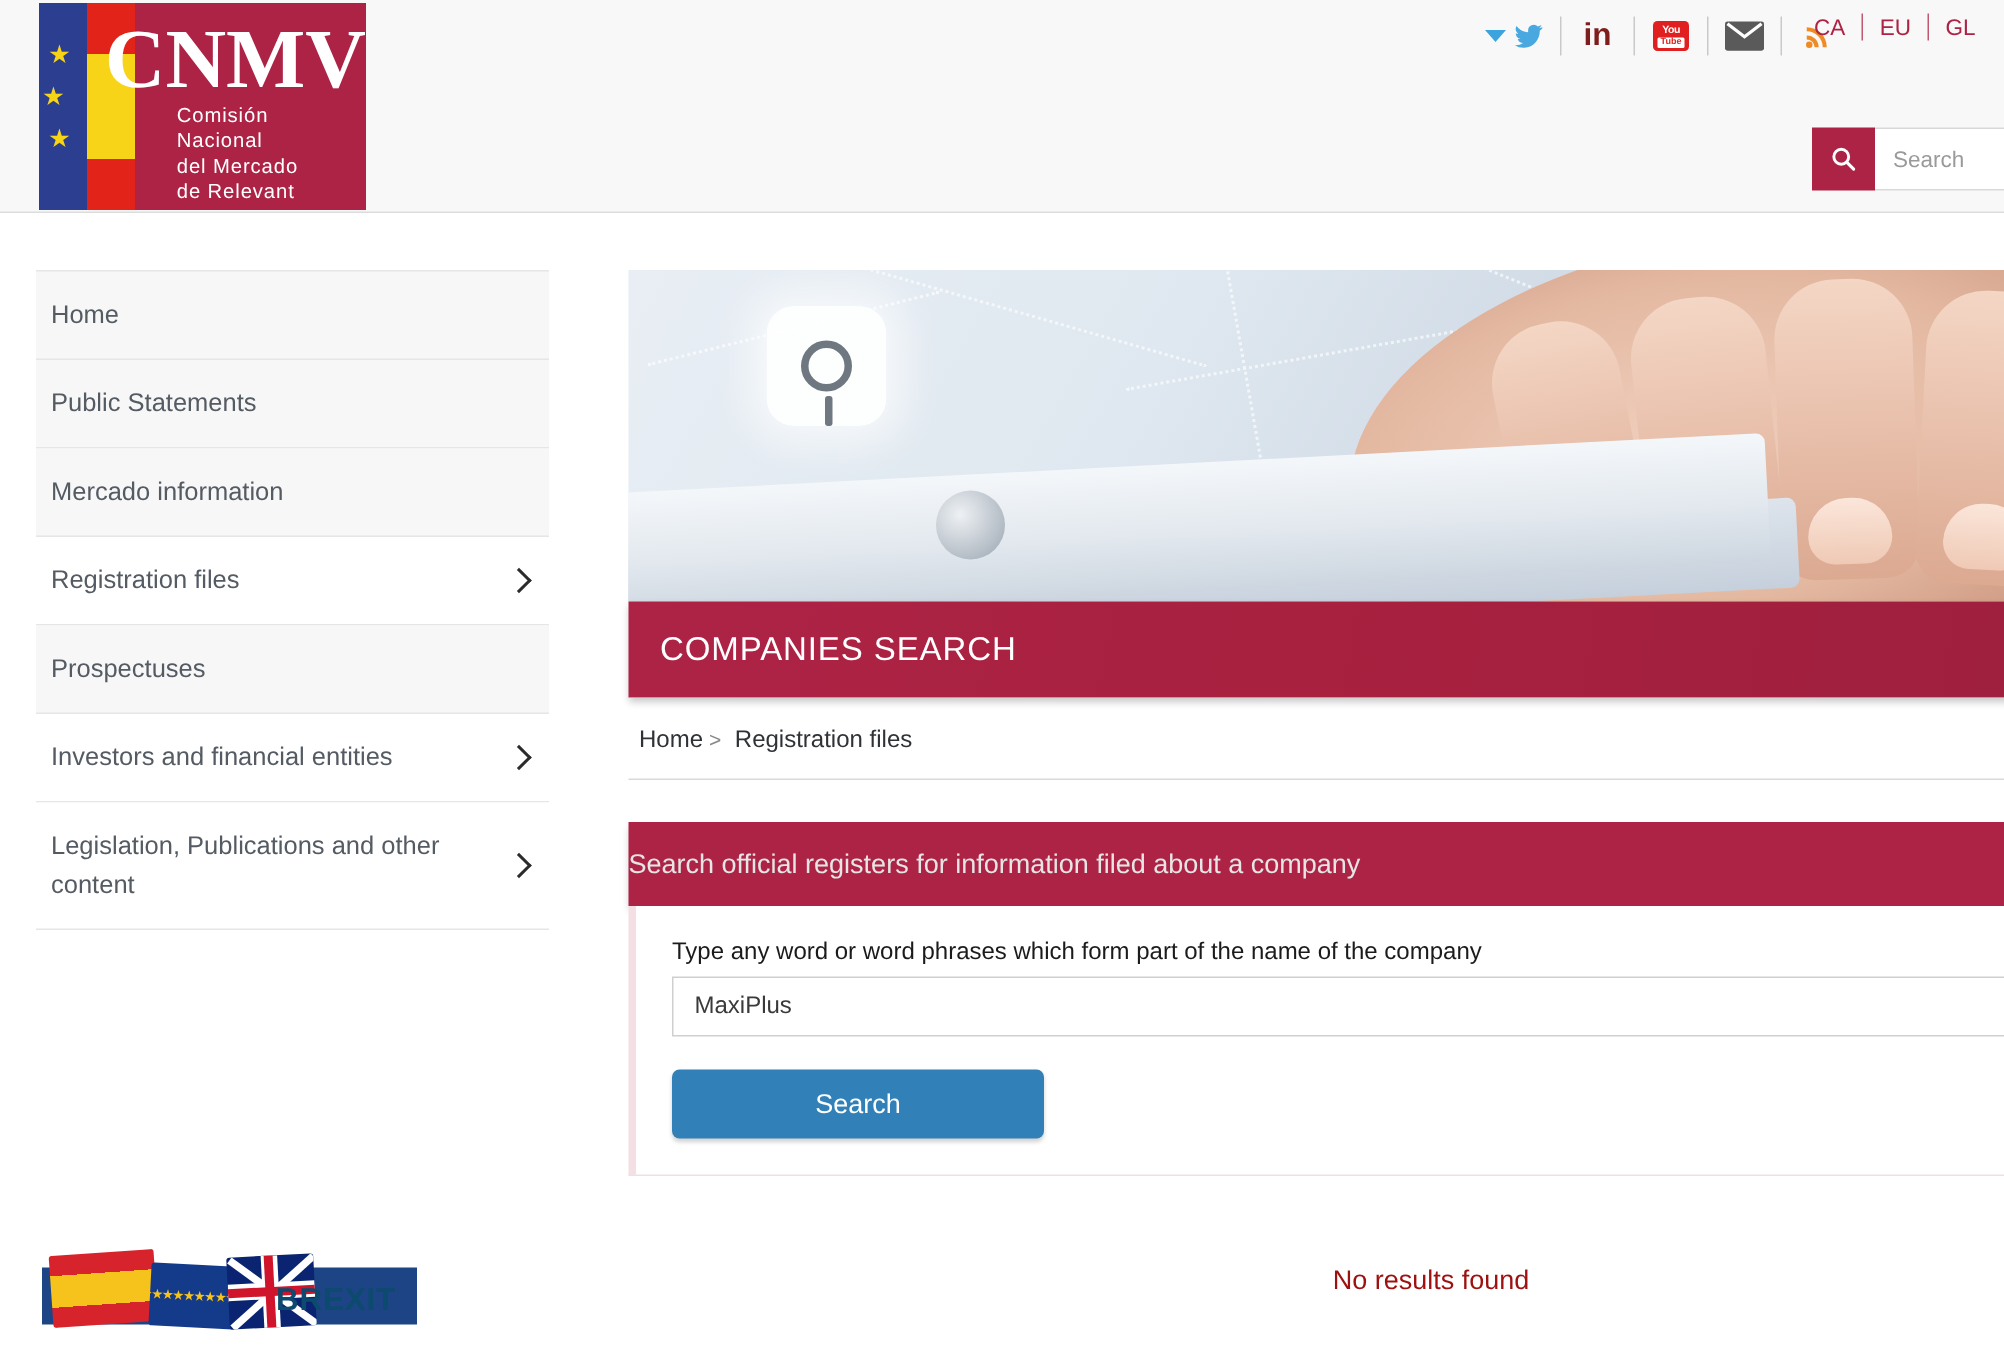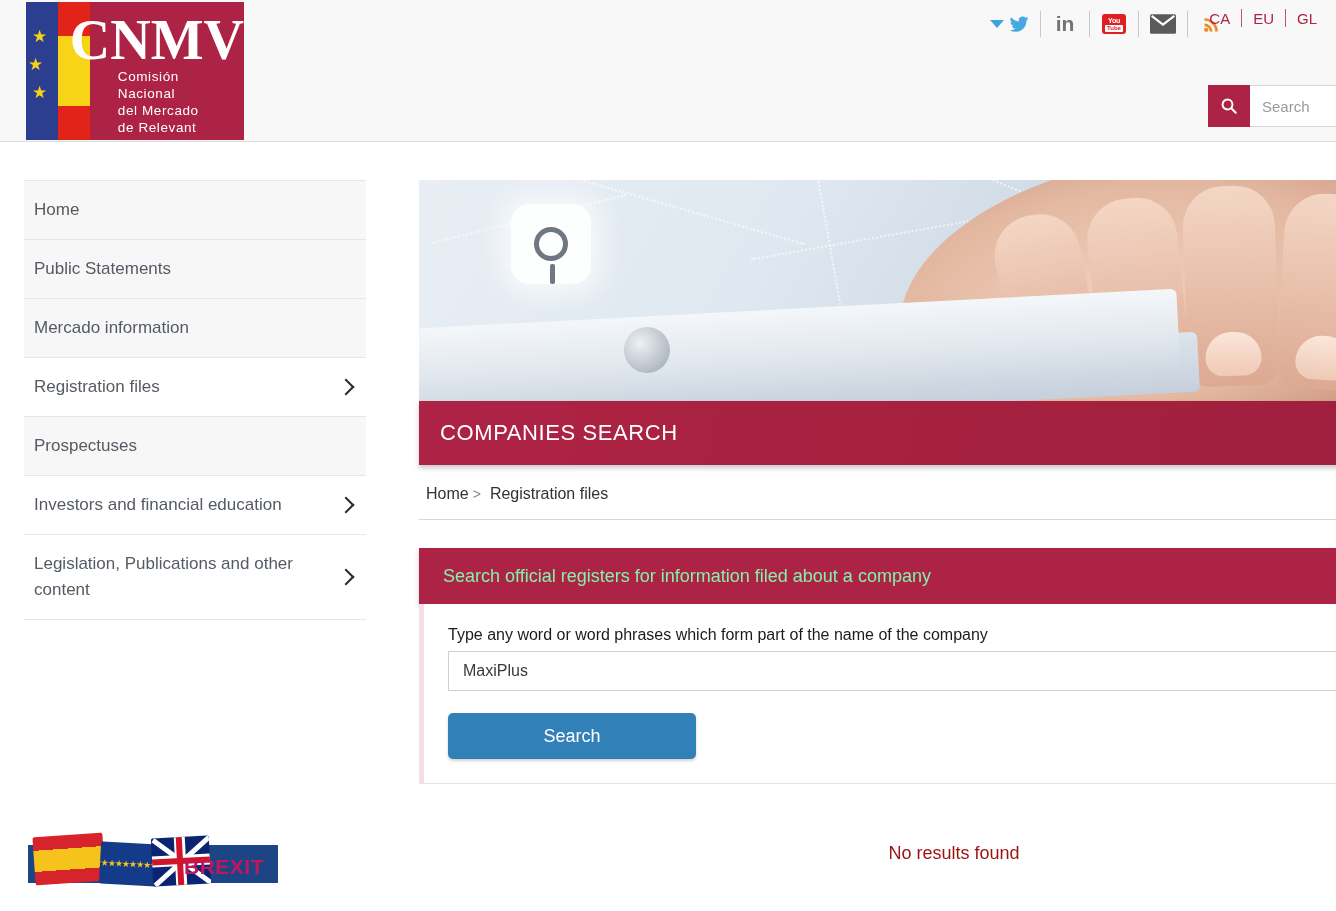--- a/index.html
+++ b/index.html
@@ -94,21 +94,21 @@
     position:absolute; right:14px; top:50%; transform:translateY(-50%);
     width:12px; height:12px; border-right:2px solid #2b2b2b; border-top:2px solid #2b2b2b;
     transform-origin:center; transform:translateY(-50%) rotate(45deg);
   }
 
   .brexit {
     position:absolute; left:28px; top:833px; width:250px; height:56px;
   }
   .brexit-bg { position:absolute; left:0; top:12px; width:250px; height:38px; background:#1d4585; }
   .brexit-label {
-    position:absolute; right:14px; top:22px; color:#be185d; font-size:21px; font-weight:bold;
+    position:absolute; right:14px; top:22px; color:#0c4a6e; font-size:21px; font-weight:bold;
     letter-spacing:0.5px; font-family:"Liberation Sans", sans-serif;
   }
   .bflag { position:absolute; border-radius:2px; }
   .bflag-es { left:6px; top:2px; width:70px; height:48px;
       background:linear-gradient(#d7232b 0 28%, #f6c21c 28% 72%, #d7232b 72% 100%);
       transform: rotate(-4deg); }
   .bflag-eu { left:72px; top:10px; width:58px; height:42px; background:#143a8a;
       transform: rotate(3deg); display:flex; align-items:center; justify-content:center; }
   .bflag-eu .circ { color:#f6c21c; font-size:9px; letter-spacing:-1px; }
   .bflag-uk { left:124px; top:4px; width:58px; height:48px; background:#0a2472;
@@ -189,21 +189,21 @@
     font-size:16px; color:#2f3337; display:flex; align-items:baseline; gap:0;
   }
   .breadcrumb a { color:#2f3337; text-decoration:none; }
   .bc-sep { color:#8a8a8a; font-size:14px; padding:0 9px 0 4px; }
 
   .panel-head {
     margin-top:28px; width:1000px; height:56px;
     background:#ad2346; display:flex; align-items:center;
     box-shadow: 0 3px 5px rgba(0,0,0,.2);
   }
-  .panel-head span { color:#86efac; font-size:18px; padding-left:24px; }
+  .panel-head span { color:#e5e5e5; font-size:18px; }
 
   .panel-body {
     width:1000px; background:#fff;
     border:1px solid #f1dde2; border-left:5px solid #f3dfe4; border-top:none;
     padding: 22px 0 24px 24px;
   }
   .field-label { font-size:16px; color:#1b1b1b; margin-bottom:7px; }
   .field-input {
     display:block; width:900px; height:40px; border:1px solid #cfcfcf; background:#fff;
     padding: 0 14px; font-size:16px; color:#3a3a3a; outline:none;
@@ -252,21 +252,21 @@
 
     <div class="social">
       <div class="soc-item tw-wrap">
         <span class="chev-down"></span>
         <svg width="22" height="20" viewBox="0 0 24 24" aria-hidden="true">
           <path fill="#49a8e0" d="M23 4.9c-.8.4-1.7.6-2.6.8.9-.6 1.6-1.5 2-2.5-.9.5-1.9.9-2.9 1.1A4.6 4.6 0 0 0 11.7 8c0 .4 0 .7.1 1A13 13 0 0 1 2.4 4a4.6 4.6 0 0 0 1.4 6.2c-.7 0-1.4-.2-2-.5 0 2.2 1.5 4.1 3.6 4.5-.6.2-1.3.2-2 .1a4.6 4.6 0 0 0 4.3 3.2A9.2 9.2 0 0 1 1 19.4a13 13 0 0 0 7 2c8.4 0 13-7 13-13v-.6c.9-.6 1.6-1.4 2.2-2.3z"></path>
         </svg>
       </div>
       <div class="soc-sep"></div>
       <div class="soc-item">
-        <span style="color:#737373;font-size:21px;font-weight:bold;font-family:'Liberation Sans',sans-serif;">in</span>
+        <span style="color:#7f1d1d;font-size:21px;font-weight:bold;font-family:'Liberation Sans',sans-serif;">in</span>
       </div>
       <div class="soc-sep"></div>
       <div class="soc-item">
         <span class="yt-box">
           <span class="yt-top">You</span>
           <span class="yt-bot">Tube</span>
         </span>
       </div>
       <div class="soc-sep"></div>
       <div class="soc-item">
@@ -315,21 +315,21 @@
       <span>Mercado information</span>
     </div>
     <div class="menu-item">
       <span>Registration files</span>
       <span class="chev"></span>
     </div>
     <div class="menu-item shaded">
       <span>Prospectuses</span>
     </div>
     <div class="menu-item">
-      <span>Investors and financial education</span>
+      <span>Investors and financial entities</span>
       <span class="chev"></span>
     </div>
     <div class="menu-item">
       <span>Legislation, Publications and other content</span>
       <span class="chev"></span>
     </div>
   </nav>
 
   <div class="brexit">
     <div class="brexit-bg"></div>

